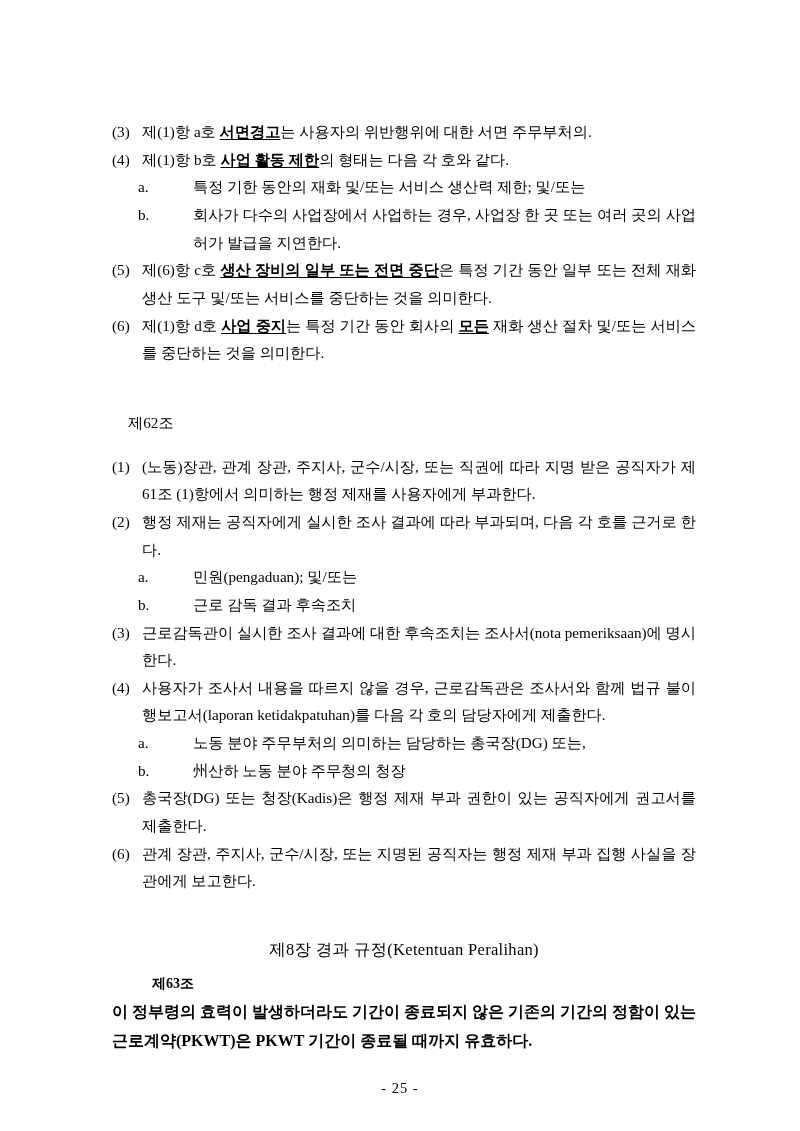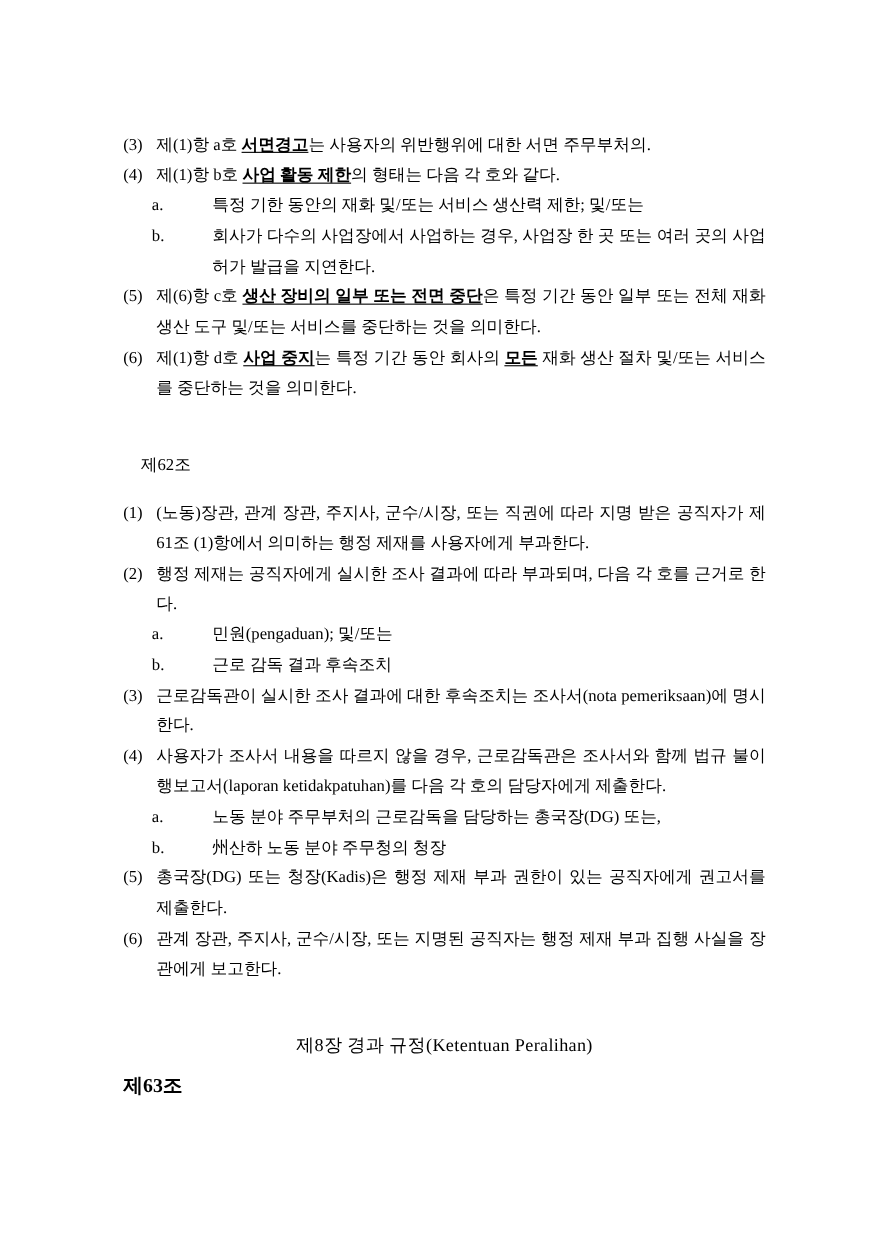--- a/index.html
+++ b/index.html
@@ -82,23 +82,24 @@
     letter-spacing: 0.3px;
   }
   .closing {
     font-size: 16px;
     font-weight: bold;
     line-height: 1.86;
     text-align: justify;
     text-justify: inter-character;
   }
   .closing-head {
-    font-size: 18px;
+    font-size: 14px;
     font-weight: bold;
     line-height: 1.82;
+    margin-left: 40px;
   }
   .page-number {
     position: absolute;
     left: 0;
     right: 0;
     top: 1080px;
     text-align: center;
     font-size: 14.5px;
     letter-spacing: 1px;
   }
@@ -168,21 +169,21 @@
       <span class="marker">(3)</span>
       <span class="body">근로감독관이 실시한 조사 결과에 대한 후속조치는 조사서(nota pemeriksaan)에 명시한다.</span>
     </div>
 
     <div class="para">
       <span class="marker">(4)</span>
       <span class="body">사용자가 조사서 내용을 따르지 않을 경우, 근로감독관은 조사서와 함께 법규 불이행보고서(laporan ketidakpatuhan)를 다음 각 호의 담당자에게 제출한다.</span>
     </div>
     <div class="sub">
       <span class="marker">a.</span>
-      <span class="body">노동 분야 주무부처의 근로감독을 담당하는 총국장(DG) 또는,</span>
+      <span class="body">노동 분야 주무부처의 의미하는 담당하는 총국장(DG) 또는,</span>
     </div>
     <div class="sub">
       <span class="marker">b.</span>
       <span class="body">州산하 노동 분야 주무청의 청장</span>
     </div>
 
     <div class="para">
       <span class="marker">(5)</span>
       <span class="body">총국장(DG) 또는 청장(Kadis)은 행정 제재 부과 권한이 있는 공직자에게 권고서를 제출한다.</span>
     </div>
@@ -194,16 +195,18 @@
 
   </div>
 
   <div class="gap-lg"></div>
   <div class="gap-md"></div>
 
   <div class="block">
     <div class="chapter-title">제8장 경과 규정(Ketentuan Peralihan)</div>
     <div class="gap-sm"></div>
     <div class="closing-head">제63조</div>
+    <div class="closing">이 정부령의 효력이 발생하더라도 기간이 종료되지 않은 기존의 기간의 정함이 있는 근로계약(PKWT)은 PKWT 기간이 종료될 때까지 유효하다.</div>
   </div>
 
+  <div class="page-number">- 25 -</div>
 
 </div>
 
 </body></html>

